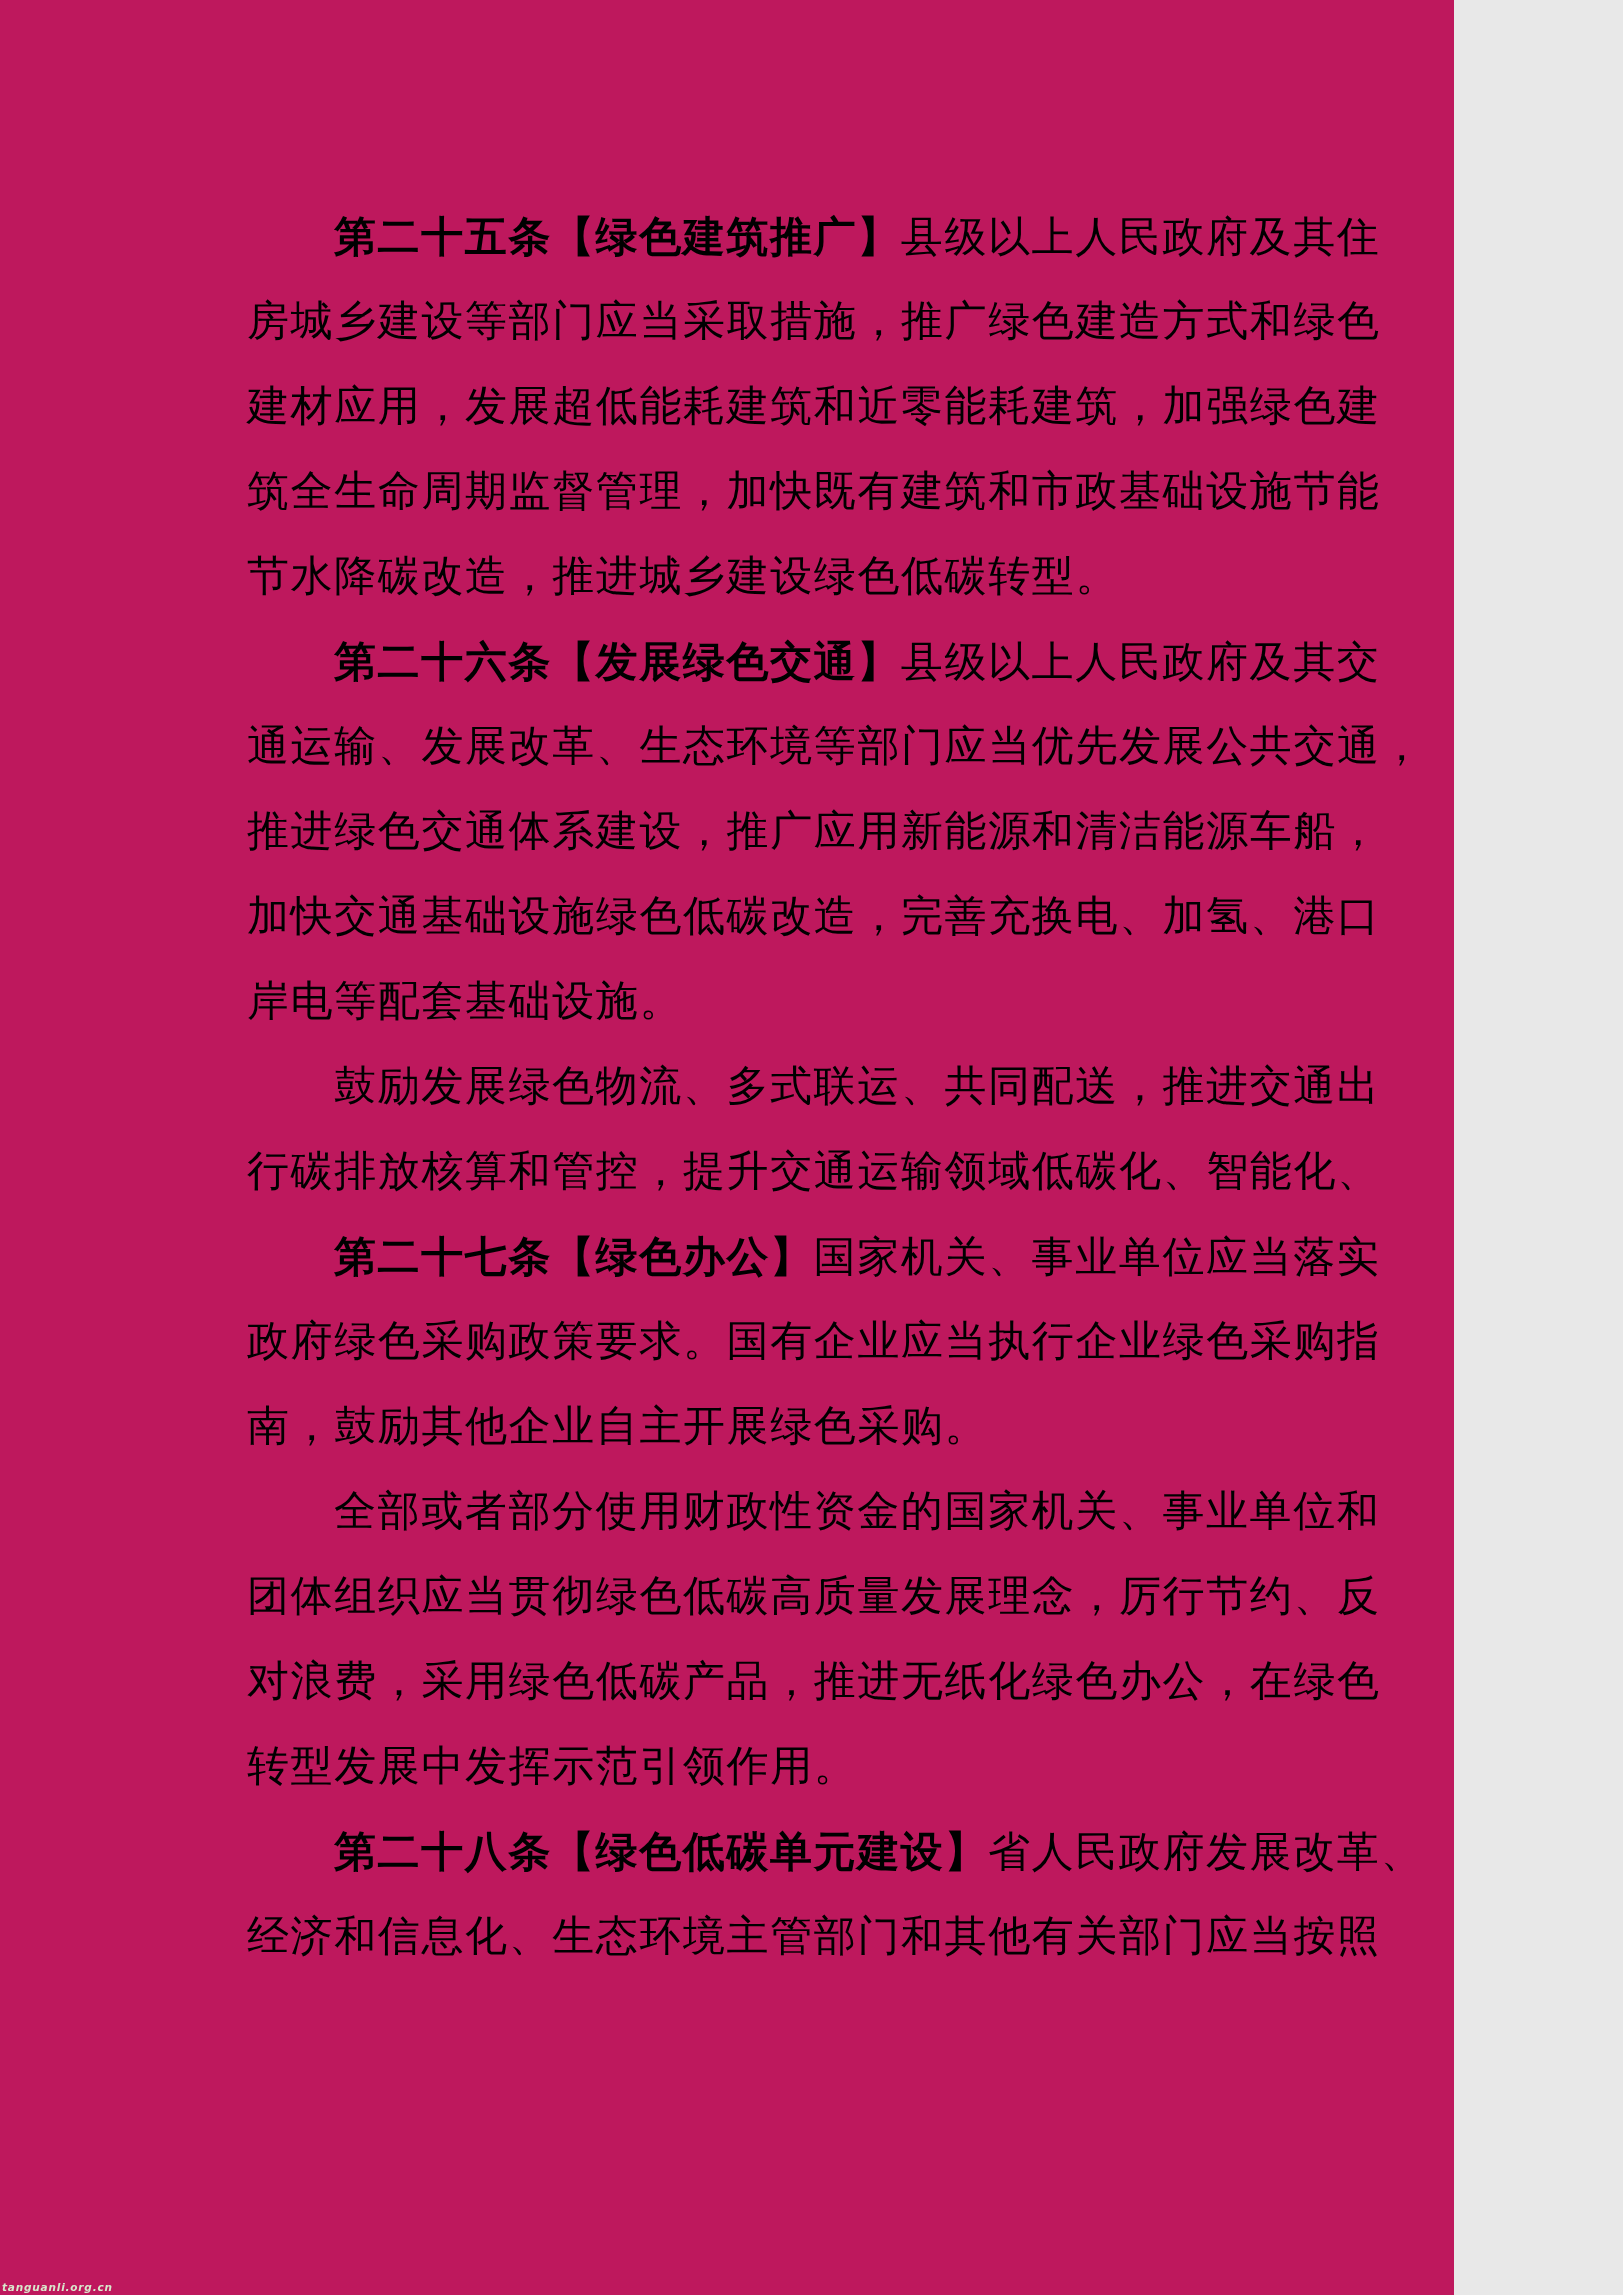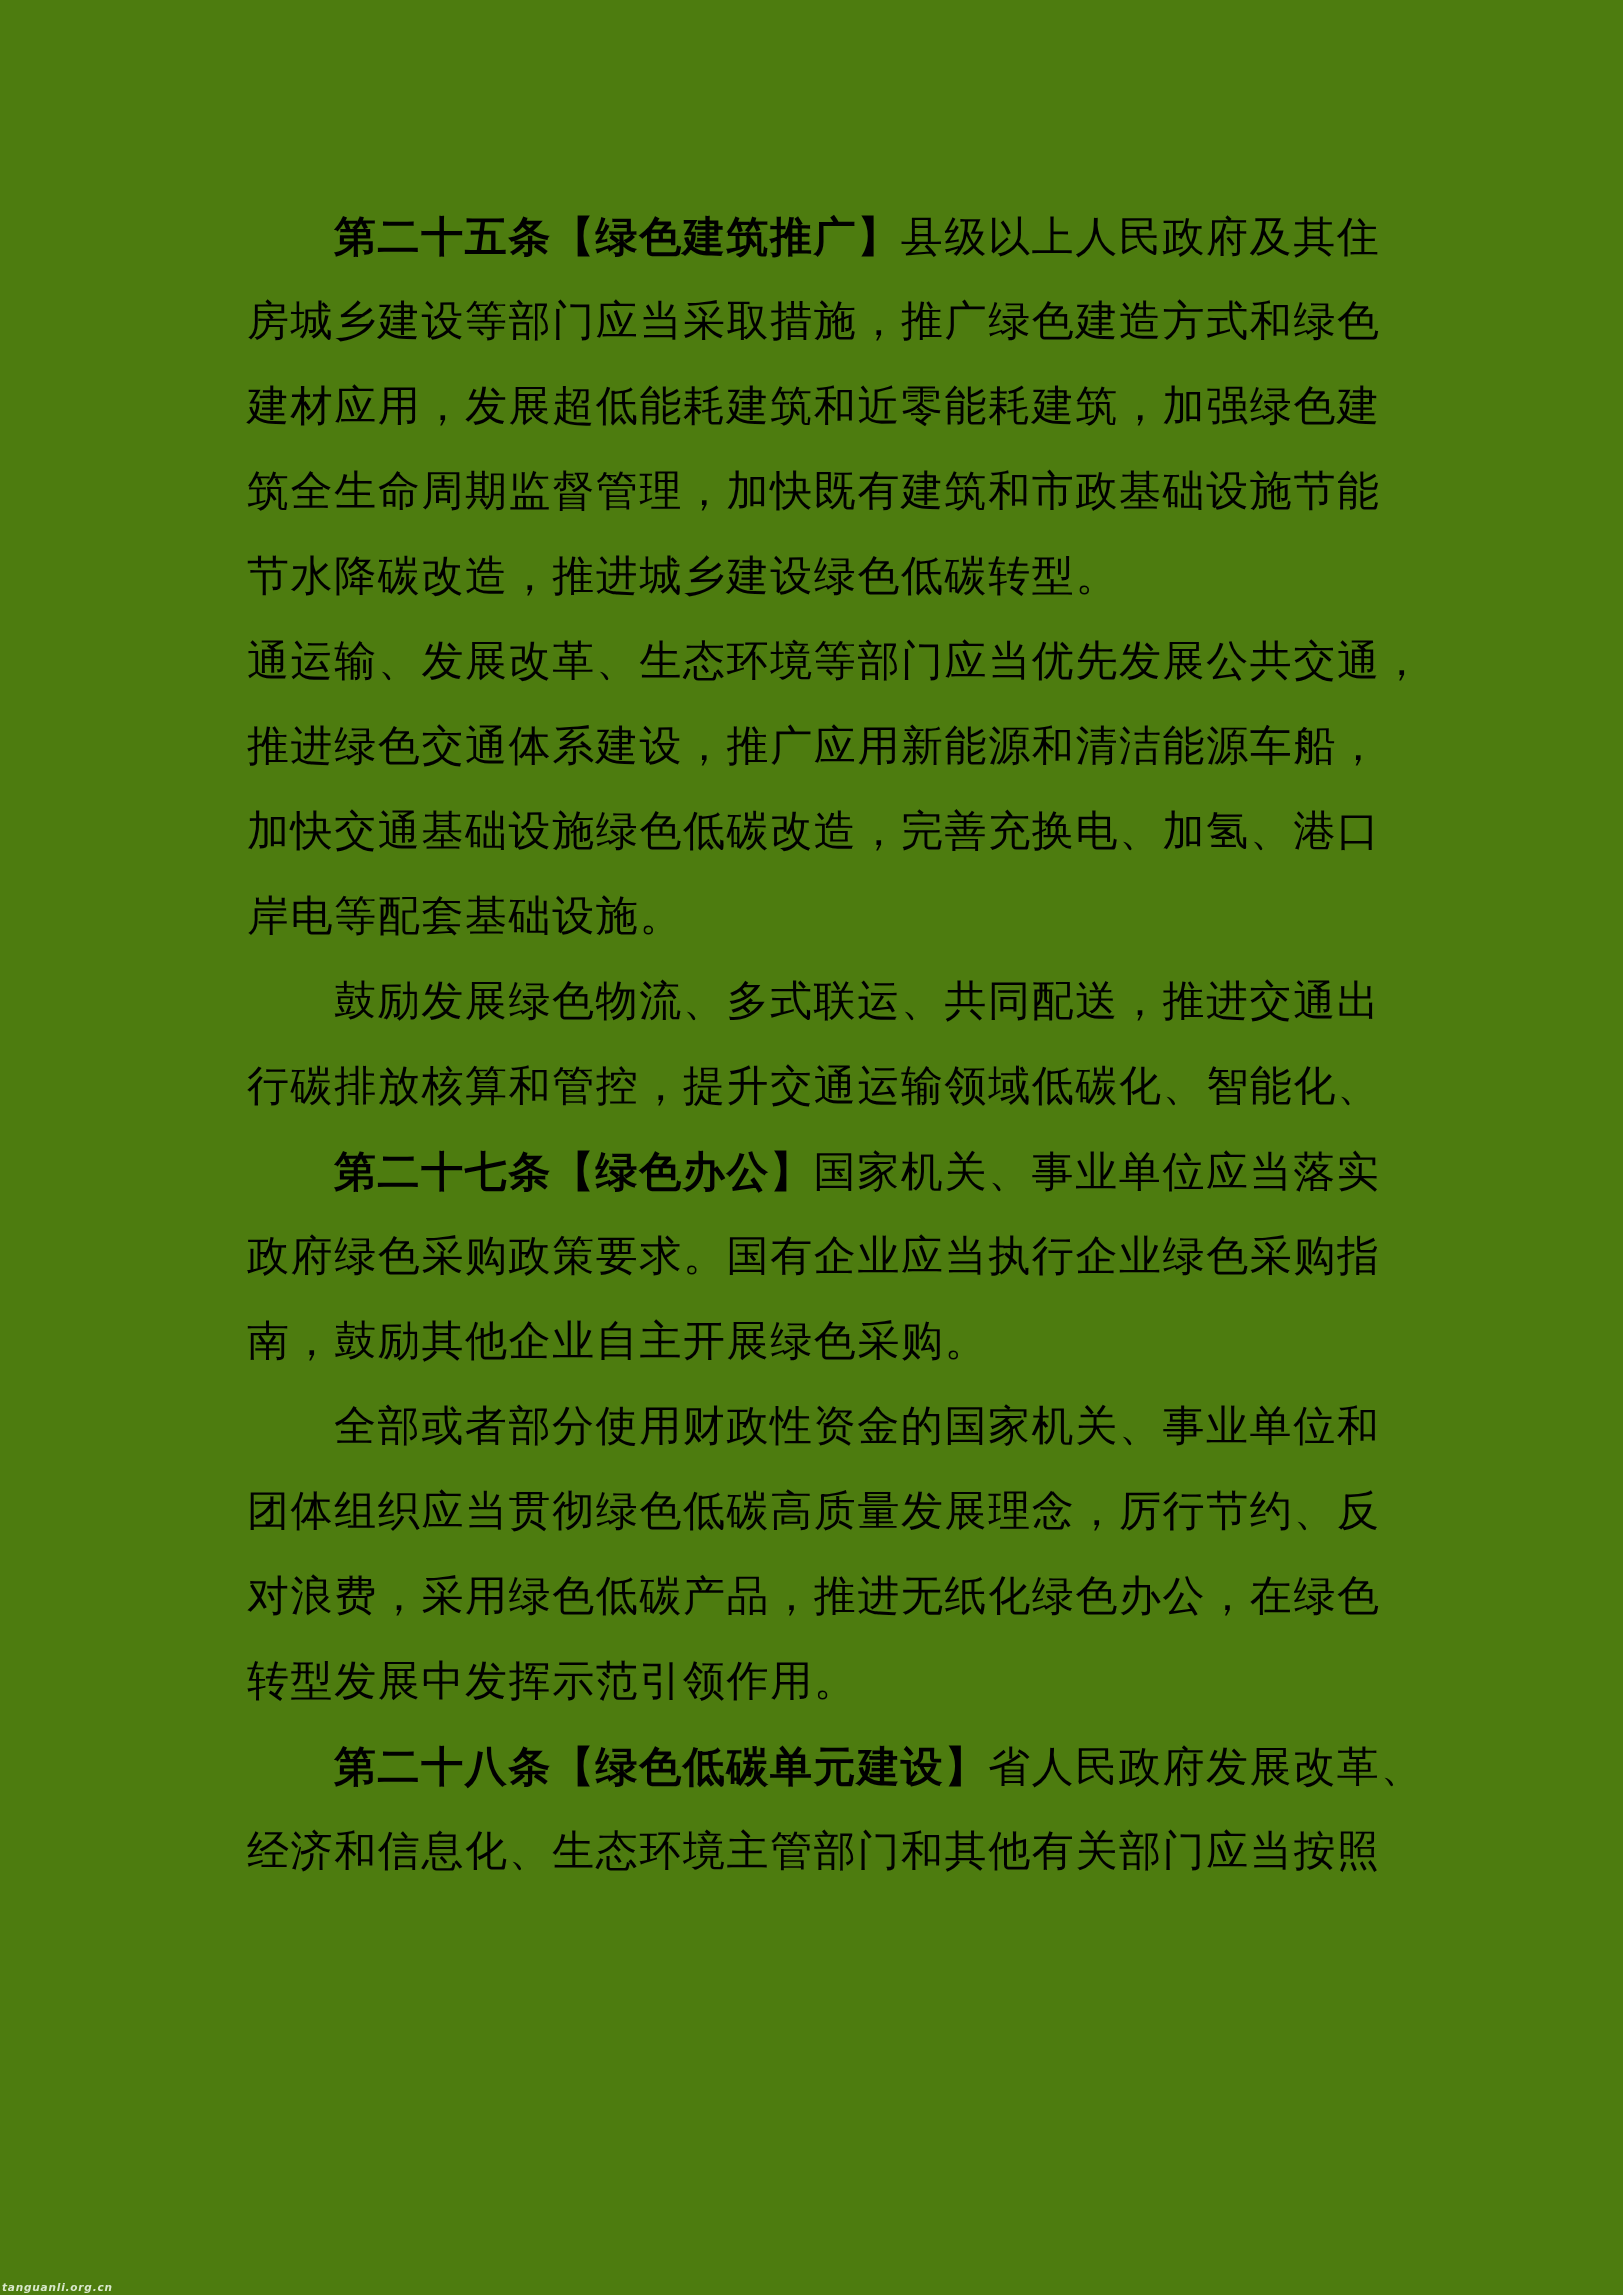--- a/index.html
+++ b/index.html
@@ -1,20 +1,20 @@
 <!DOCTYPE html>
 <html style="font-size:10.5px"><head>
 <meta charset="utf-8">
 <style>
   html, body { margin: 0; padding: 0; background: #e8e8e8; }
   .page {
     position: relative;
-    width: 1623px;
+    width: 1454px;
     height: 2295px;
-    background: #4d7c0f;
+    background: #be185d;
     overflow: hidden;
     color: #000000;
     font-family: "Liberation Serif", "DejaVu Serif", serif;
   }
   .text-block {
     position: absolute;
     left: 247px;
     top: 194px;
     width: 1130px;
   }
@@ -55,20 +55,21 @@
 </head>
 <body>
 
 <div class="page">
   <div class="text-block">
       <div class="line indent justify"><span class="heading">第二十五条【绿色建筑推广】</span><span class="body-seg">县级以上人民政府及其住</span></div>
       <div class="line justify"><span class="body-seg">房城乡建设等部门应当采取措施，推广绿色建造方式和绿色</span></div>
       <div class="line justify"><span class="body-seg">建材应用，发展超低能耗建筑和近零能耗建筑，加强绿色建</span></div>
       <div class="line justify"><span class="body-seg">筑全生命周期监督管理，加快既有建筑和市政基础设施节能</span></div>
       <div class="line"><span class="body-seg">节水降碳改造，推进城乡建设绿色低碳转型。</span></div>
+      <div class="line indent justify"><span class="heading">第二十六条【发展绿色交通】</span><span class="body-seg">县级以上人民政府及其交</span></div>
       <div class="line"><span class="body-seg">通运输、发展改革、生态环境等部门应当优先发展公共交通，</span></div>
       <div class="line justify"><span class="body-seg">推进绿色交通体系建设，推广应用新能源和清洁能源车船，</span></div>
       <div class="line justify"><span class="body-seg">加快交通基础设施绿色低碳改造，完善充换电、加氢、港口</span></div>
       <div class="line"><span class="body-seg">岸电等配套基础设施。</span></div>
       <div class="line indent justify"><span class="body-seg">鼓励发展绿色物流、多式联运、共同配送，推进交通出</span></div>
       <div class="line justify"><span class="body-seg">行碳排放核算和管控，提升交通运输领域低碳化、智能化、</span></div>
       <div class="line indent justify"><span class="heading">第二十七条【绿色办公】</span><span class="body-seg">国家机关、事业单位应当落实</span></div>
       <div class="line justify"><span class="body-seg">政府绿色采购政策要求。国有企业应当执行企业绿色采购指</span></div>
       <div class="line"><span class="body-seg">南，鼓励其他企业自主开展绿色采购。</span></div>
       <div class="line indent justify"><span class="body-seg">全部或者部分使用财政性资金的国家机关、事业单位和</span></div>

